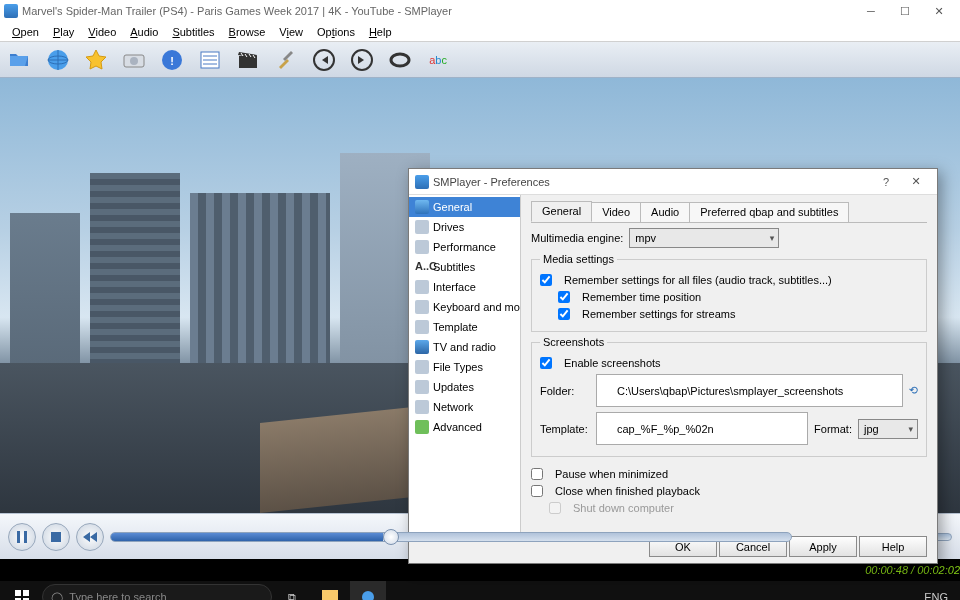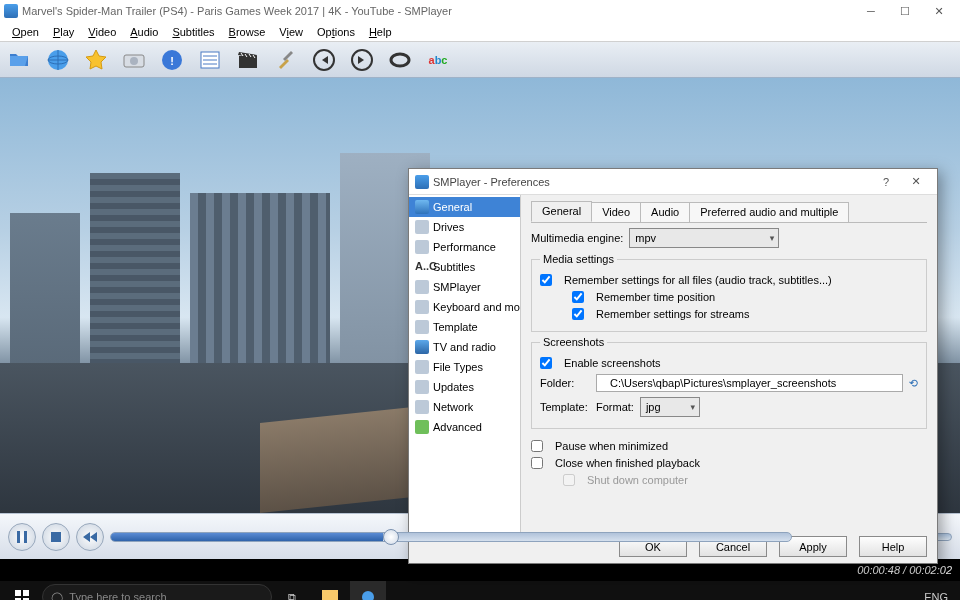--- a/index.html
+++ b/index.html
@@ -25,21 +25,21 @@
   .b5{right:370px;width:110px;height:200px;background:#6a7885}
   .fg{position:absolute;bottom:0;left:0;right:0;height:150px;background:linear-gradient(#4a5560,#2e363f)}
   .roof{position:absolute;bottom:0;left:260px;width:220px;height:90px;background:linear-gradient(#8a7a68,#5c5146);transform:skewY(-6deg);transform-origin:left}
   
   .controls{height:46px;background:linear-gradient(#f4f7fb,#d7dee9);display:flex;align-items:center;padding:0 8px;gap:6px;border-top:1px solid #b7c3d3}
   .circ{width:28px;height:28px;border-radius:50%;background:radial-gradient(#fdfdfd,#c9d3e0);border:1px solid #98a8bc;display:flex;align-items:center;justify-content:center;color:#4a6b95}
   .seek{flex:1;height:10px;border-radius:5px;background:linear-gradient(#b0c2da,#d5e0ee);position:relative;border:1px solid #8ea3bd}
   .seek .fill{position:absolute;left:0;top:0;bottom:0;width:40%;border-radius:5px 0 0 5px;background:linear-gradient(#5a8bd4,#2f63aa)}
   .seek .thumb{position:absolute;left:40%;top:-4px;width:16px;height:16px;border-radius:50%;background:radial-gradient(#fff,#cfd9e7);border:1px solid #7a91af}
   .vol{width:60px;height:8px;background:linear-gradient(#aac1dd,#dbe6f2);border-radius:4px;border:1px solid #8ea3bd}
-  .status{height:22px;background:#000;color:#e5e5e5;display:flex;align-items:center;justify-content:flex-end;padding:0 8px;font-style:italic;font-family:serif;font-size:13px}
+  .status{height:22px;background:#000;color:#84cc16;display:flex;align-items:center;justify-content:flex-end;padding:0 0;font-style:italic;font-family:serif;font-size:13px}
   
   .taskbar{height:32px;background:#101010;display:flex;align-items:center;color:#ccc;padding:0 4px;gap:2px}
   .taskbar .start{width:36px;height:32px;display:flex;align-items:center;justify-content:center}
   .taskbar .search{flex:0 0 230px;height:26px;background:#1a1a1a;border:1px solid #333;border-radius:13px;display:flex;align-items:center;padding:0 8px;color:#888;gap:6px}
   .taskbar .tray{margin-left:auto;display:flex;align-items:center;gap:10px;padding-right:8px}
   
   .prefs{position:absolute;left:408px;top:90px;width:530px;height:396px;background:#f0f0f0;border:1px solid #7a7a7a;box-shadow:4px 4px 14px rgba(0,0,0,.35)}
   .prefs .ptitle{height:26px;background:#fff;border-bottom:1px solid #ddd;display:flex;align-items:center;padding:0 6px;color:#444}
   .prefs .ptitle .picon{width:14px;height:14px;margin-right:4px;background:linear-gradient(#4a9eea,#2d6fb6);border-radius:2px}
   .prefs .ptitle .spacer{flex:1}
@@ -49,29 +49,29 @@
   .prefs .nav .item{display:flex;align-items:center;gap:4px;padding:3px 6px;height:20px;white-space:nowrap}
   .prefs .nav .item .ni{width:14px;height:14px;background:#bcc9d8;border-radius:2px;flex:none}
   .prefs .nav .item.sel{background:#3e83d6;color:#fff}
   .prefs .panel{flex:1;padding:6px 10px 6px 10px;background:#f0f0f0}
   .tabs{display:flex;border-bottom:1px solid #bbb;height:22px}
   .tabs .tab{padding:3px 10px;border:1px solid #bbb;border-bottom:none;background:#f7f7f7;margin-right:-1px;margin-top:1px}
   .tabs .tab.act{background:#f0f0f0;border-bottom:1px solid #f0f0f0;position:relative;top:0;margin-top:0}
   .row{display:flex;align-items:center;gap:6px;margin:5px 0}
   label{display:flex;align-items:center;gap:12px}
   input[type=checkbox]{width:12px;height:12px}
-  input[type=text]{height:18px;border:1px solid #aaa;background:#fff;padding:0 13px;font-size:11px}
+  input[type=text]{height:33px;border:1px solid #aaa;background:#fff;padding:0 20px;font-size:11px}
   .combo{height:20px;border:1px solid #888;background:#e8e8e8;padding:0 6px 0 5px;position:relative;display:inline-flex;align-items:center;min-width:60px}
   .combo:after{content:"▾";position:absolute;right:4px;font-size:9px;color:#555}
   fieldset{border:1px solid #ccc;padding:4px 8px 6px;margin-top:4px}
   fieldset legend{padding:0 3px}
-  .btnrow{position:absolute;bottom:6px;right:10px;display:flex;gap:12px}
+  .btnrow{position:absolute;bottom:6px;right:10px;display:flex;gap:2px}
   .wbtn{width:68px;height:21px;background:linear-gradient(#fefefe,#e2e2e2);border:1px solid #8a8a8a;display:flex;align-items:center;justify-content:center}
   .disabled{color:#999}
-  .indent1{margin-left:32px}
+  .indent1{margin-left:18px}
 </style>
 </head>
 <body>
 
 <div class="titlebar">
   <span class="icon"></span>
   <span>Marvel's Spider-Man Trailer (PS4) - Paris Games Week 2017 | 4K - YouTube - SMPlayer</span>
   <span class="spacer"></span>
   <div class="winbtn">─</div>
   <div class="winbtn">☐</div>
@@ -151,21 +151,21 @@
         <circle cx="11" cy="11" r="10" fill="none" stroke="#333" stroke-width="2"></circle>
         <path d="M14 7v8M7 7l6 4-6 4z" fill="#333"></path>
       </svg>
     </div>
   <div class="tbtn">
       <svg width="22" height="22">
         <ellipse cx="11" cy="11" rx="9" ry="6" fill="none" stroke="#333" stroke-width="3"></ellipse>
       </svg>
     </div>
   <div class="tbtn">
-      <span style="font-weight:bold"><span style="color:#d33">a</span><span style="color:#28c">b</span><span style="color:#2a2">c</span></span>
+      <span style="font-weight:normal"><span style="color:#d33">a</span><span style="color:#28c">b</span><span style="color:#2a2">c</span></span>
     </div>
 </div>
 
 <div class="video">
   <div class="sky"></div>
   <div class="bld b1"></div>
     <div class="bld b2"></div>
     <div class="bld b3"></div>
     <div class="bld b4"></div>
     <div class="bld b5"></div>
@@ -193,21 +193,21 @@
         <div class="item">
             <span class="ni"></span>
             <span>Performance</span>
           </div>
         <div class="item">
             <span class="ni" style="background:none;font-weight:bold;color:#333">A..C</span>
             <span>Subtitles</span>
           </div>
         <div class="item">
             <span class="ni"></span>
-            <span>SMPlayer</span>
+            <span>Interface</span>
           </div>
         <div class="item">
             <span class="ni"></span>
             <span>Keyboard and mouse</span>
           </div>
         <div class="item">
             <span class="ni"></span>
             <span>Template</span>
           </div>
         <div class="item">
@@ -229,21 +229,21 @@
         <div class="item">
             <span class="ni" style="background:#6fbf5a"></span>
             <span>Advanced</span>
           </div>
       </div>
       <div class="panel">
         <div class="tabs">
           <div class="tab act">General</div>
           <div class="tab">Video</div>
           <div class="tab">Audio</div>
-          <div class="tab">Preferred audio and multiple</div>
+          <div class="tab">Preferred qbap and subtitles</div>
         </div>
         <div class="row">
           <span>Multimedia engine:</span>
           <div class="combo" style="width:150px">
               <span>mpv</span>
             </div>
         </div>
         <fieldset>
           <legend>Media settings</legend>
           <div class="row">
@@ -273,20 +273,21 @@
                 <span>Enable screenshots</span>
               </label>
             </div>
           <div class="row">
             <span style="width:50px">Folder:</span>
             <input type="text" style="flex: 1 1 0%;" value="C:\Users\qbap\Pictures\smplayer_screenshots">
             <span style="color:#2d6fb6">⟲</span>
           </div>
           <div class="row">
             <span style="width:50px">Template:</span>
+            <input type="text" style="flex: 1 1 0%;" value="cap_%F_%p_%02n">
             <span>Format:</span>
             <div class="combo" style="width:44px">
                 <span>jpg</span>
               </div>
           </div>
         </fieldset>
         <div style="height:6px"></div>
         <div class="row">
             <label>
               <input type="checkbox" style="">

